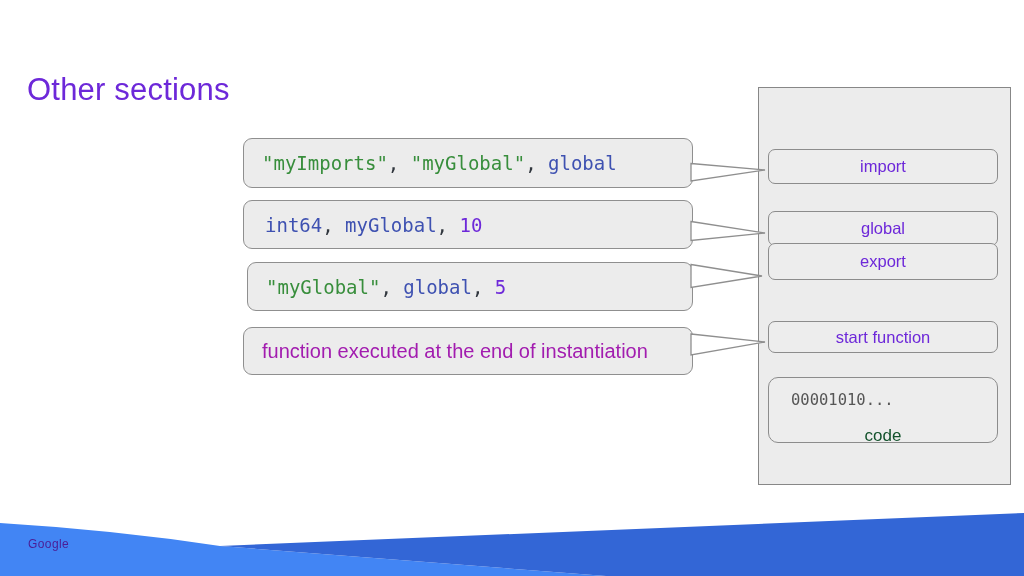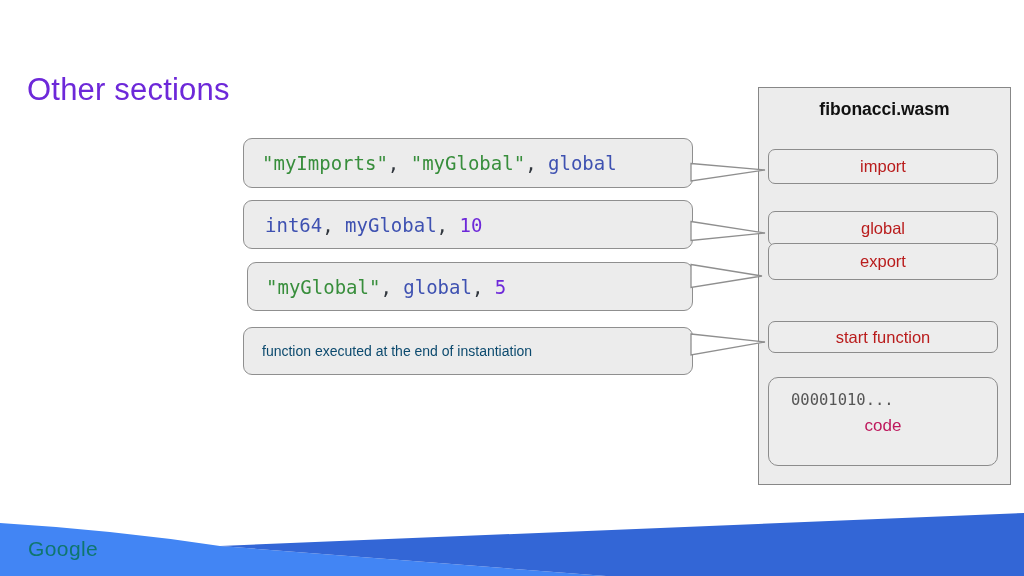--- a/index.html
+++ b/index.html
@@ -15,57 +15,57 @@
   .callout{
     position:absolute;box-sizing:border-box;
     background:#ececec;border:1.5px solid #8f8f8f;border-radius:9px;
     display:flex;align-items:center;padding-left:18px;white-space:pre;
   }
   .callout.mono{font-family:"DejaVu Sans Mono","Liberation Mono",monospace;font-size:19px;}
   #callout-1{left:243px;top:138px;width:450px;height:50px;}
   #callout-2{left:243px;top:200px;width:450px;height:49px;padding-left:21px;}
   #callout-3{left:247px;top:262px;width:446px;height:49px;}
   #callout-4{left:243px;top:327px;width:450px;height:48px;
-    font-size:14px;color:#0c4a6e;}
+    font-size:20px;color:#a21caf;}
   .tok-str{color:#388e3c;}
   .tok-kw{color:#3e51b1;}
   .tok-num{color:#6d28d9;}
   .tok-pun{color:#30363d;}
   
   #wasm-panel{
     left:758px;top:87px;width:253px;height:398px;box-sizing:border-box;
     background:#ececec;border:1.5px solid #878787;
   }
   #wasm-panel-title{
     text-align:center;margin-top:11px;font-size:17.5px;font-weight:bold;color:#111;
   }
   .sec{
     position:absolute;left:9px;width:230px;box-sizing:border-box;
     background:#ededed;border:1.4px solid #8c8c8c;border-radius:7px;
     display:flex;align-items:center;justify-content:center;
-    font-size:16.5px;color:#b91c1c;
+    font-size:16.5px;color:#6d28d9;
   }
   #sec-import{top:61px;height:35px;}
   #sec-global{top:123px;height:35px;}
   #sec-export{top:155px;height:37px;}
   #sec-start{top:233px;height:32px;}
   #sec-code{
-    position:absolute;left:9px;top:289px;width:230px;height:89px;box-sizing:border-box;
+    position:absolute;left:9px;top:289px;width:230px;height:66px;box-sizing:border-box;
     background:#ededed;border:1.4px solid #8c8c8c;border-radius:10px;
   }
   #code-bytes{
     margin:13px 0 0 22px;
     font-family:"DejaVu Sans Mono","Liberation Mono",monospace;
     font-size:15.5px;color:#565656;
   }
-  #code-label{text-align:center;font-size:17px;color:#be185d;margin-top:7px;}
+  #code-label{text-align:center;font-size:17px;color:#14532d;margin-top:17px;}
   
   #overlay{position:absolute;left:0;top:0;width:1024px;height:576px;pointer-events:none;}
   #google-logo{
-    left:28px;top:537px;font-size:21px;color:#0f766e;letter-spacing:.4px;z-index:5;
+    left:28px;top:537px;font-size:12px;color:#4c1d95;letter-spacing:.4px;z-index:5;
   }
 </style>
 </head>
 <body>
 
 <div id="slide-title" class="abs">Other sections</div>
 
 <div id="callout-1" class="callout mono">
   <span class="tok-str">"myImports"</span><span class="tok-pun">, </span><span class="tok-str">"myGlobal"</span><span class="tok-pun">, </span><span class="tok-kw">global</span>
 </div>
@@ -74,21 +74,20 @@
   <span class="tok-kw">int64</span><span class="tok-pun">, </span><span class="tok-kw">myGlobal</span><span class="tok-pun">, </span><span class="tok-num">10</span>
 </div>
 
 <div id="callout-3" class="callout mono">
   <span class="tok-str">"myGlobal"</span><span class="tok-pun">, </span><span class="tok-kw">global</span><span class="tok-pun">, </span><span class="tok-num">5</span>
 </div>
 
 <div id="callout-4" class="callout">function executed at the end of instantiation</div>
 
 <div id="wasm-panel" class="abs">
-  <div id="wasm-panel-title">fibonacci.wasm</div>
   <div id="sec-import" class="sec">import</div>
   <div id="sec-global" class="sec">global</div>
   <div id="sec-export" class="sec">export</div>
   <div id="sec-start" class="sec">start function</div>
   <div id="sec-code">
     <div id="code-bytes">00001010...</div>
     <div id="code-label">code</div>
   </div>
 </div>
 

